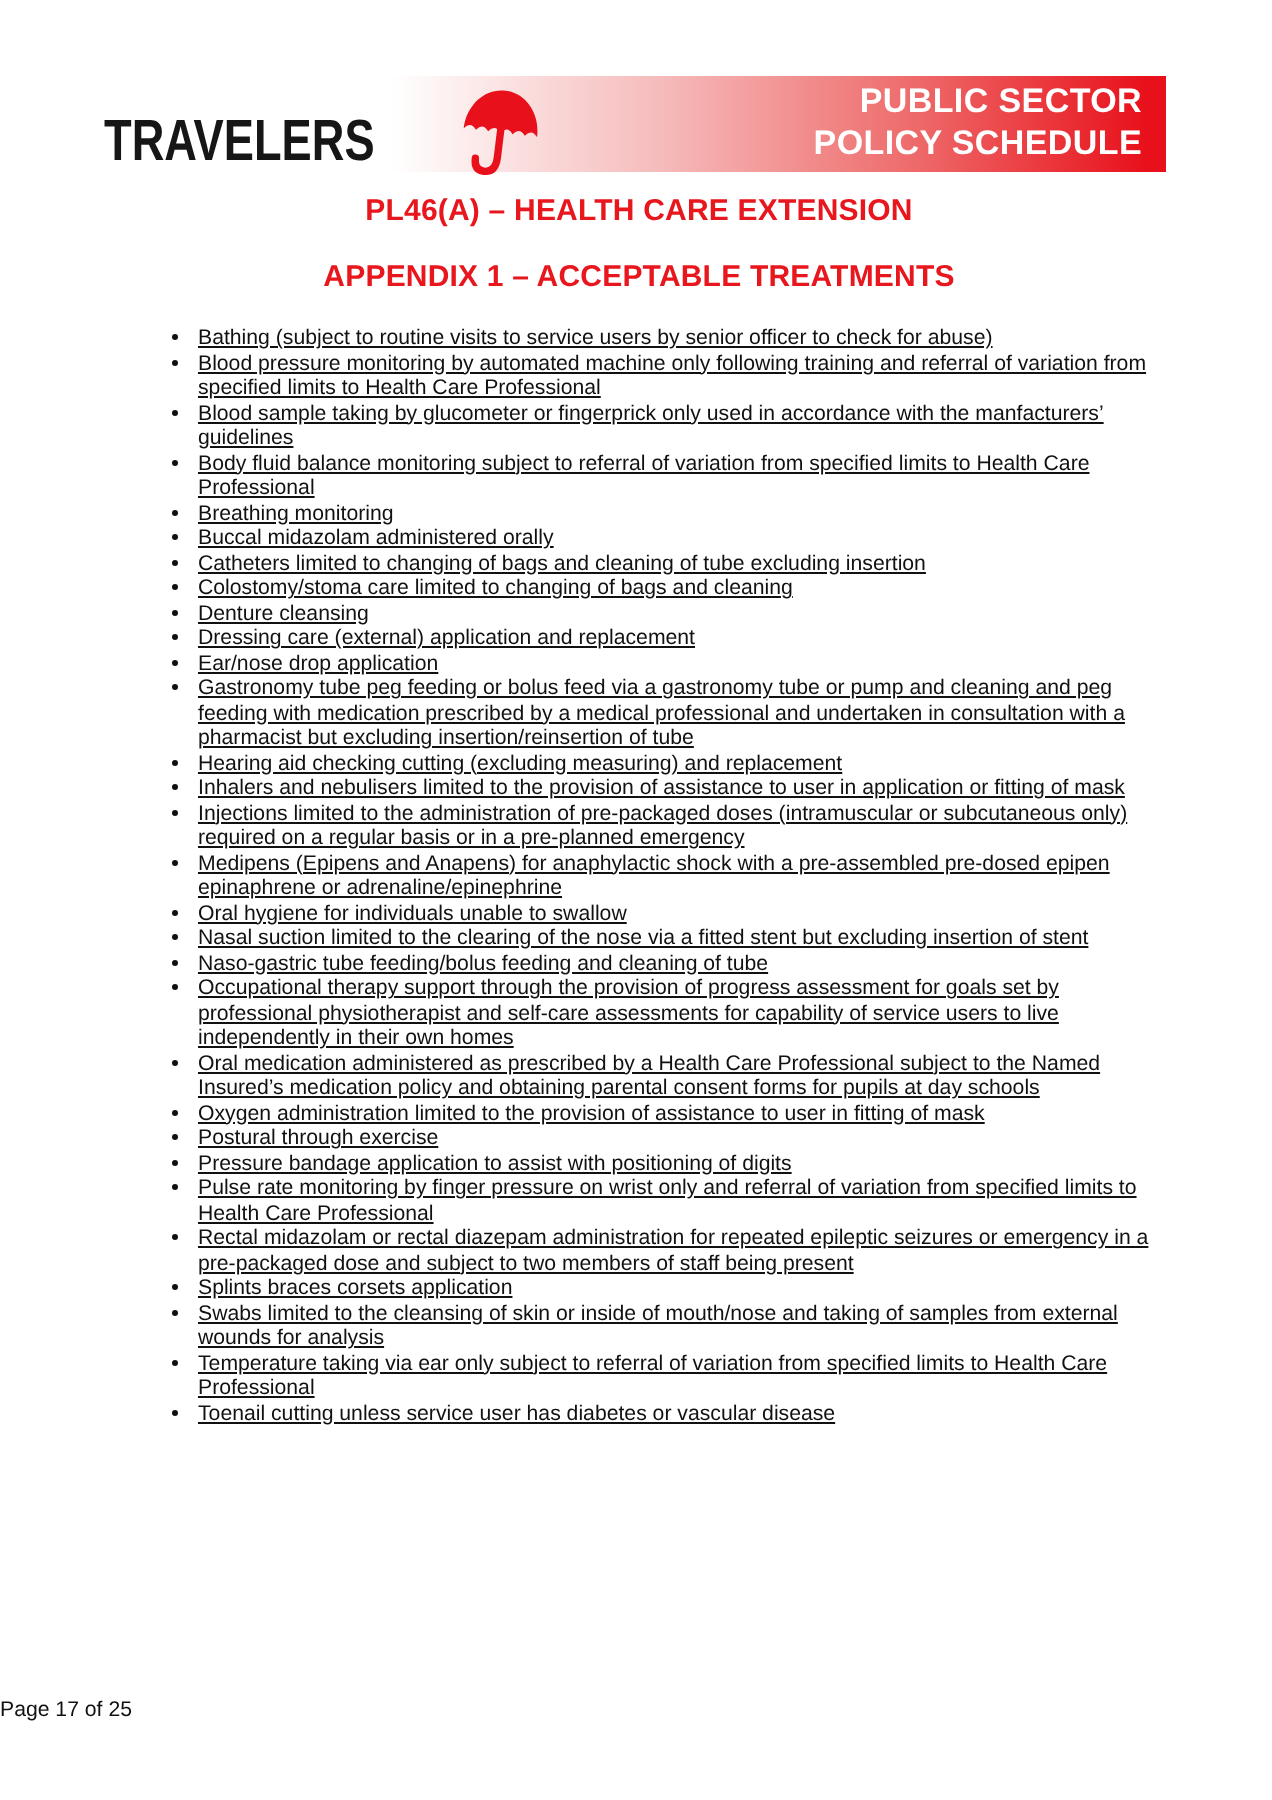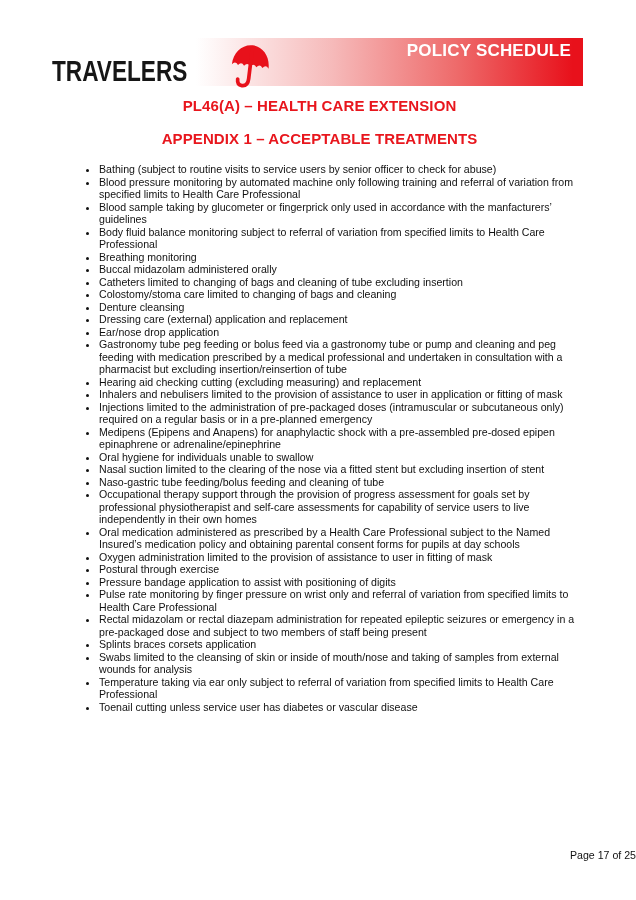--- a/index.html
+++ b/index.html
@@ -56,35 +56,36 @@
     margin:28px 0 0 0;
     font-size:10.6px; line-height:13px;
   }
   ul.treatments {
     margin:16px 0 0 0;
     padding:0 0 0 37px;
     width:481px;
     list-style:disc;
     font-size:10.6px; line-height:12.5px;
   }
-  ul.treatments li { margin:0; padding:0; }
+  ul.treatments li { margin:0; padding:0;text-decoration:underline; }
 
   
   .page-footer {
     position:absolute; top:849px; left:0; width:636px;
-    text-align:right; font-size:10.6px; line-height:13px;
+    text-align:left; font-size:10.6px; line-height:13px;
   }
 </style>
 </head>
 <body>
 
 <div class="page">
 
   <div class="banner-strip">
     <div class="banner-text">
+      <div>PUBLIC SECTOR</div>
       <div>POLICY SCHEDULE</div>
     </div>
   </div>
 
   <div class="logo">
     <span class="logo-text">TRAVELERS</span>
     <svg class="umbrella" viewBox="0 0 40 46" xmlns="http://www.w3.org/2000/svg">
       <path fill="#e8111b" d="M20,2 C10.5,2 3,10.5 3,21.5
         Q5.8,17.8 8.7,21.5 Q11.5,17.8 14.3,21.5 Q17.2,17.8 20,21.5
         Q22.8,17.8 25.7,21.5 Q28.5,17.8 31.3,21.5 Q34.2,17.8 37,21.5

